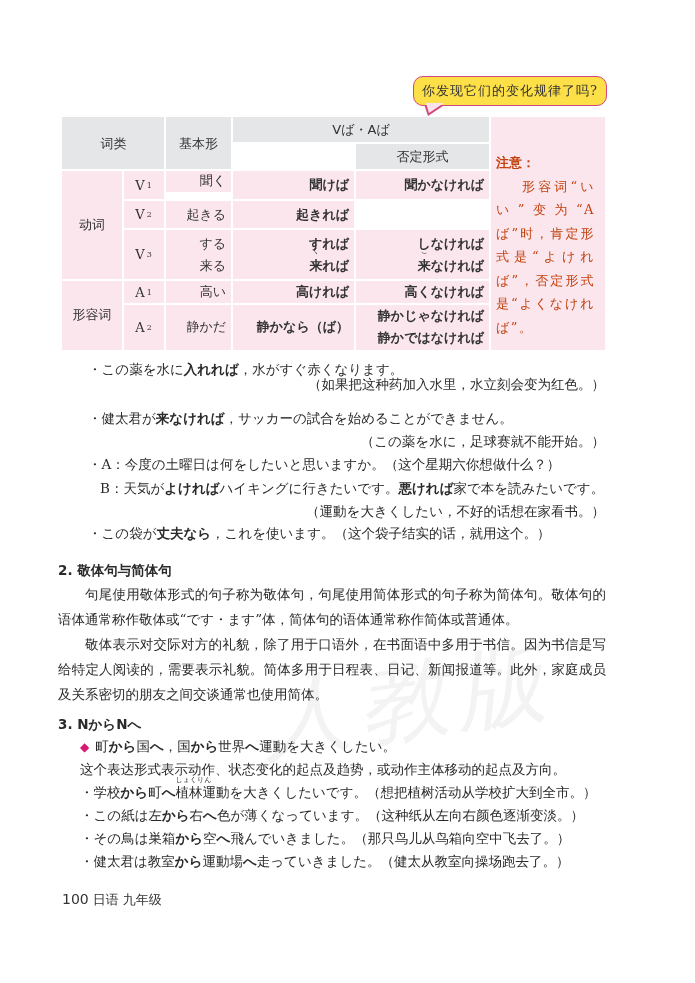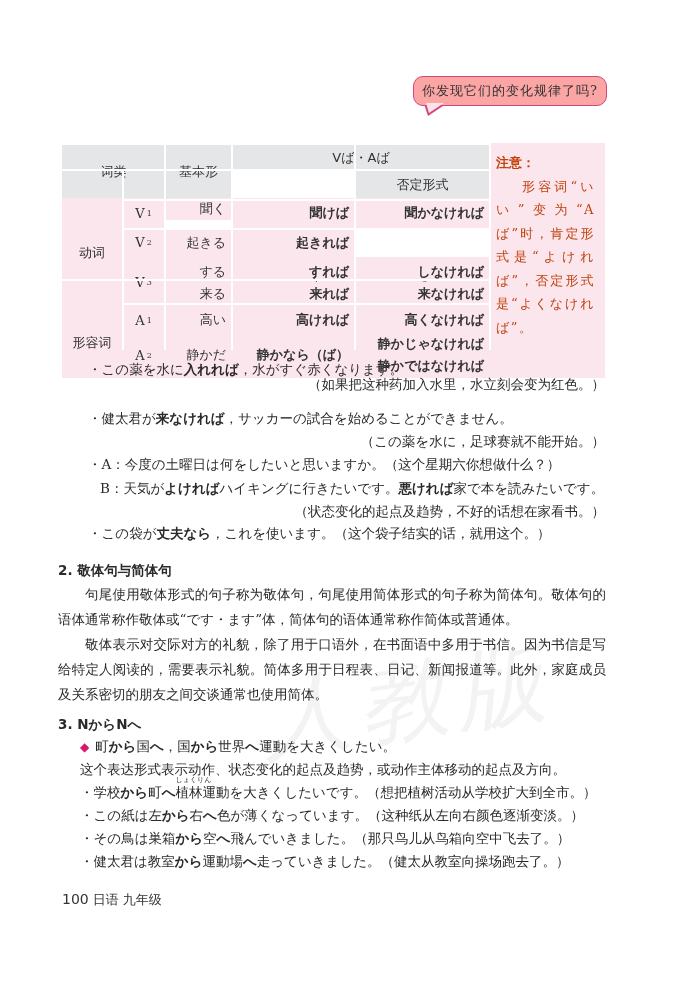--- a/index.html
+++ b/index.html
@@ -2,26 +2,26 @@
 <html><head>
 <meta charset="utf-8">
 <style>
   html,body{margin:0;padding:0;}
   body{width:695px;height:983px;background:#ffffff;position:relative;overflow:hidden;
        font-family:"DejaVu Serif","Liberation Serif",serif;color:#2a2a2a;}
   .abs{position:absolute;}
   .sans{font-family:"DejaVu Sans","Liberation Sans",sans-serif;}
   
   .bubble{left:413px;top:76px;width:192px;height:28px;border:1.5px solid #d0477e;border-radius:10px;
-          background:#fca5a5;font-size:13px;line-height:28px;text-align:center;color:#333;letter-spacing:1px;}
+          background:#fde047;font-size:13px;line-height:28px;text-align:center;color:#333;letter-spacing:1px;}
   .bubble-tail{left:424px;top:104px;width:0;height:0;border-left:4px solid transparent;border-right:18px solid transparent;border-top:12px solid #d0477e;}
   .bubble-tail2{left:426px;top:103px;width:0;height:0;border-left:3px solid transparent;border-right:15px solid transparent;border-top:10px solid #fbe3ec;}
   
   .grid{left:62px;top:117px;width:543px;height:233px;}
-  .cell{position:absolute;box-sizing:border-box;font-size:13px;color:#333;display:flex;align-items:center;margin-top:28px;}
+  .cell{position:absolute;box-sizing:border-box;font-size:13px;color:#333;display:flex;align-items:center;}
   .hd{background:#e5e6e7;justify-content:center;font-family:"DejaVu Sans","Liberation Sans",sans-serif;}
   .pk{background:#fbe6ee;}
   .r{justify-content:flex-end;padding-right:6px;}
   .c{justify-content:center;}
   .b{font-weight:bold;font-family:"DejaVu Sans","Liberation Sans",sans-serif;}
   .line{position:absolute;background:#ffffff;}
   .stack{display:flex;flex-direction:column;align-items:flex-end;line-height:22px;}
   .note{position:absolute;left:428px;top:26px;width:115px;height:207px;background:#fbe6ee;box-sizing:border-box;padding:8px 10px 0 6px;font-size:13px;line-height:23.5px;color:#c2410c;}
   .note .title{font-weight:bold;font-family:"DejaVu Sans","Liberation Sans",sans-serif;}
   .note .body{text-align:justify;text-indent:2em;letter-spacing:1.5px;}
@@ -136,21 +136,21 @@
   <div class="line" style="left:0;top:162px;width:428px;height:2px;"></div>
   <div class="line" style="left:60px;top:186px;width:368px;height:2px;"></div>
 </div>
 
 <div class="abs txt ex" style="top:361px;"><span>・この薬を水に</span><strong>入れれば</strong><span>，水がすぐ赤くなります。</span></div>
 <div class="abs txt tr" style="top:376px;margin-left:20px;">（如果把这种药加入水里，水立刻会变为红色。）</div>
 <div class="abs txt ex" style="top:410px;"><span>・健太君が</span><strong>来なければ</strong><span>，サッカーの試合を始めることができません。</span></div>
 <div class="abs txt tr" style="top:433px;">（この薬を水に，足球赛就不能开始。）</div>
 <div class="abs txt ex" style="top:456px;">・A：今度の土曜日は何をしたいと思いますか。（这个星期六你想做什么？）</div>
 <div class="abs txt" style="left:100px;top:480px;"><span>B：天気が</span><strong>よければ</strong><span>ハイキングに行きたいです。</span><strong>悪ければ</strong><span>家で本を読みたいです。</span></div>
-<div class="abs txt tr" style="top:503px;">（状态变化的起点及趋势，不好的话想在家看书。）</div>
+<div class="abs txt tr" style="top:503px;">（運動を大きくしたい，不好的话想在家看书。）</div>
 <div class="abs txt ex" style="top:525px;"><span>・この袋が</span><strong>丈夫なら</strong><span>，これを使います。（这个袋子结实的话，就用这个。）</span></div>
 
 <div class="abs txt h2 sans" style="top:562px;">2. 敬体句与简体句</div>
 <div class="abs para" style="top:582px;text-indent:2em;">句尾使用敬体形式的句子称为敬体句，句尾使用简体形式的句子称为简体句。敬体句的语体通常称作敬体或“です・ます”体，简体句的语体通常称作简体或普通体。</div>
 <div class="abs para" style="top:632px;text-indent:2em;">敬体表示对交际对方的礼貌，除了用于口语外，在书面语中多用于书信。因为书信是写给特定人阅读的，需要表示礼貌。简体多用于日程表、日记、新闻报道等。此外，家庭成员及关系密切的朋友之间交谈通常也使用简体。</div>
 
 <div class="abs txt h2 sans" style="top:716px;">3. NからNへ</div>
 <div class="abs txt" style="left:80px;top:738px;">
   <span class="diamond">◆</span><span>町</span><strong>から</strong><span>国</span><strong>へ</strong><span>，国</span><strong>から</strong><span>世界</span><strong>へ</strong><span>運動を大きくしたい。</span>
 </div>

